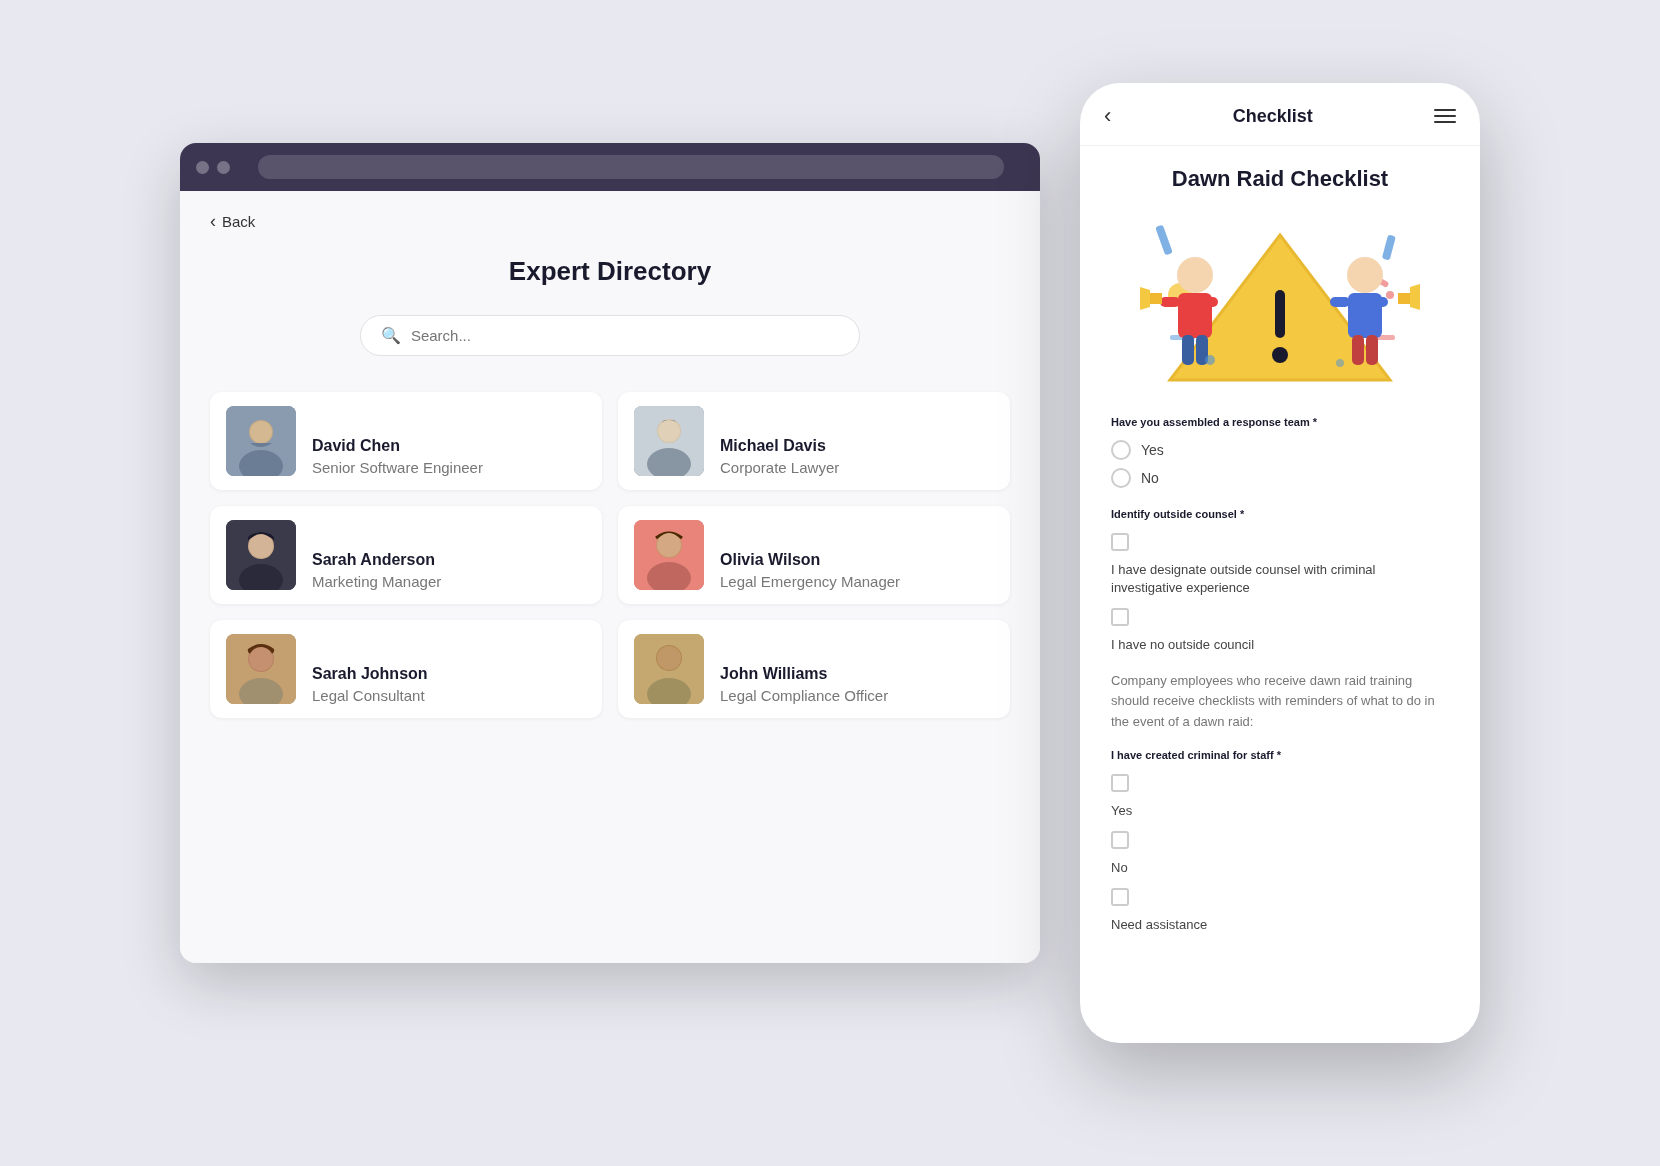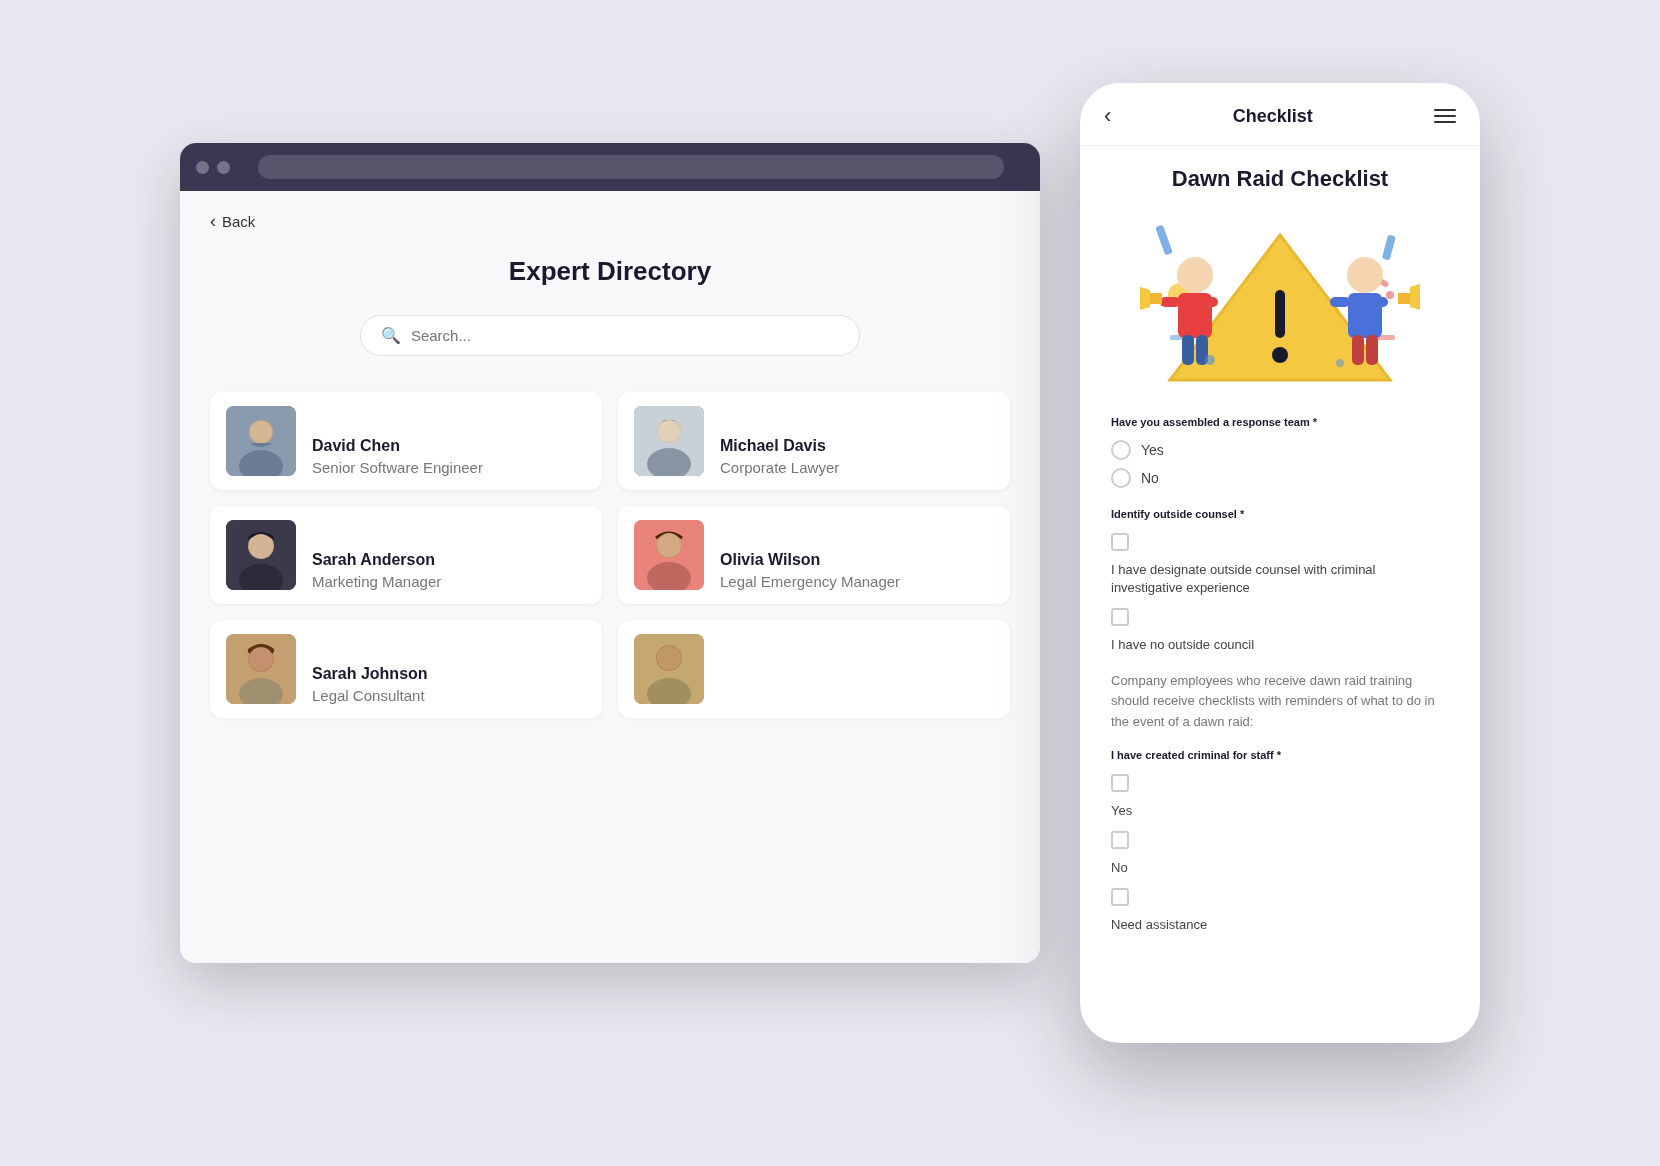--- a/index.html
+++ b/index.html
@@ -446,20 +446,24 @@
             <div class="expert-avatar">
               <div class="avatar-placeholder avatar-williams">
                 <svg width="70" height="70" viewBox="0 0 70 70" xmlns="http://www.w3.org/2000/svg">
                   <rect width="70" height="70" fill="#c4a870"></rect>
                   <circle cx="35" cy="24" r="13" fill="#b08850"></circle>
                   <ellipse cx="35" cy="60" rx="22" ry="16" fill="#a09060"></ellipse>
                   <circle cx="35" cy="24" r="12" fill="#c09868"></circle>
                 </svg>
               </div>
             </div>
+            <div class="expert-info">
+              <div class="expert-name">John Williams</div>
+              <div class="expert-role">Legal Compliance Officer</div>
+            </div>
           </div>
         </div>
       </div>
     </div>
   </div>
 
   <div class="phone-mockup">
     <div class="phone-header">
       <span class="phone-header-back">‹</span>
       <span class="phone-header-title">Checklist</span>

